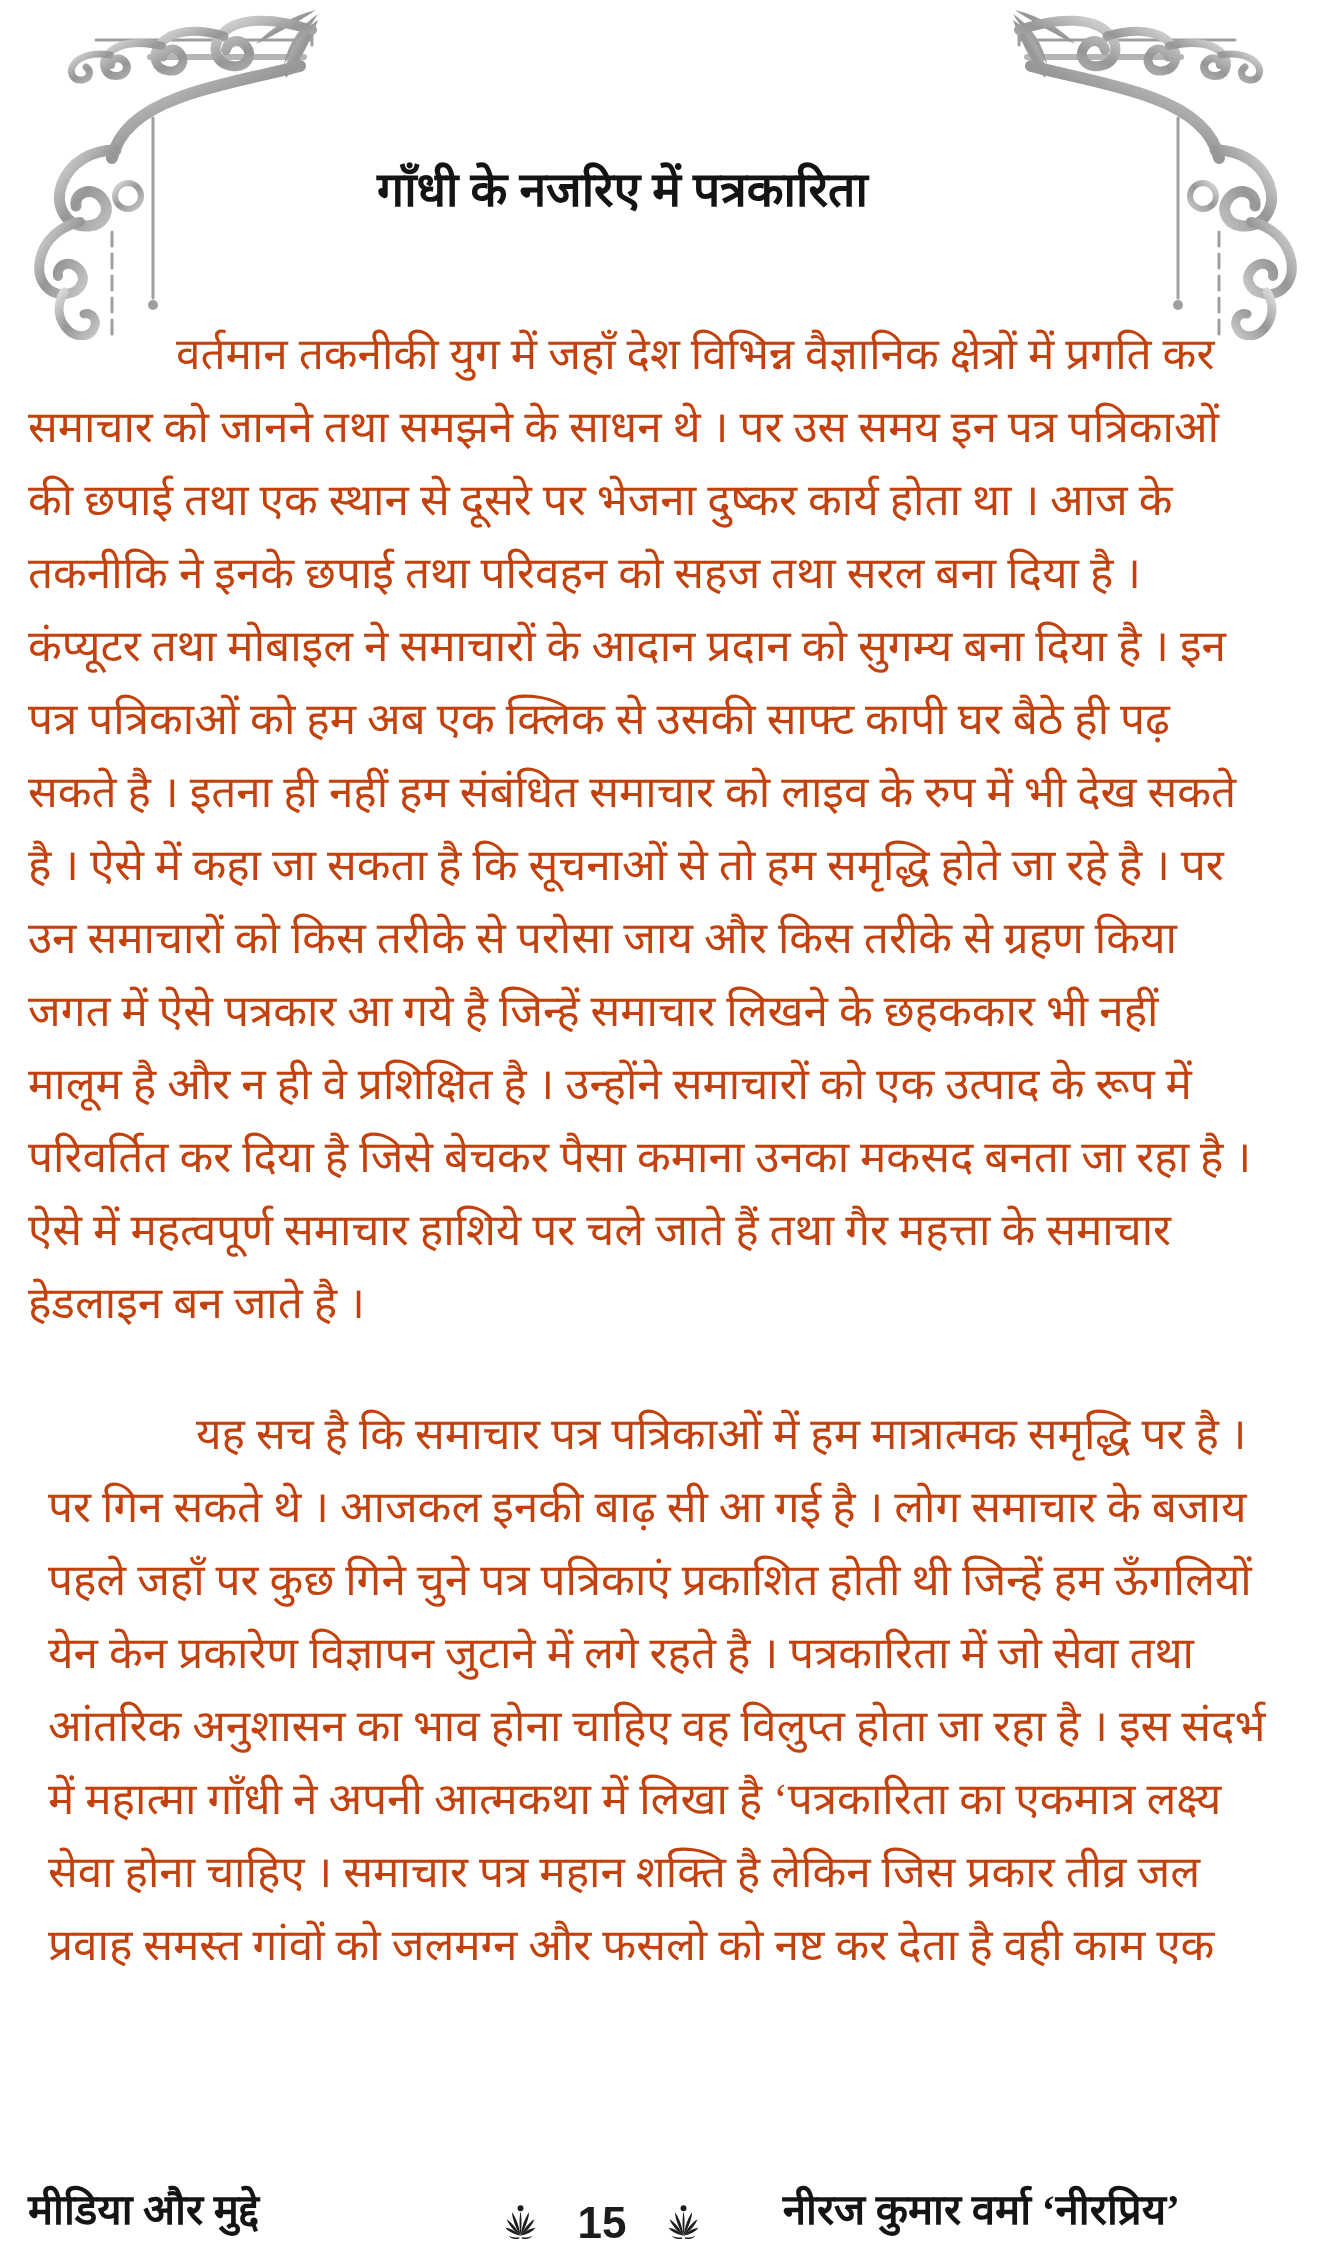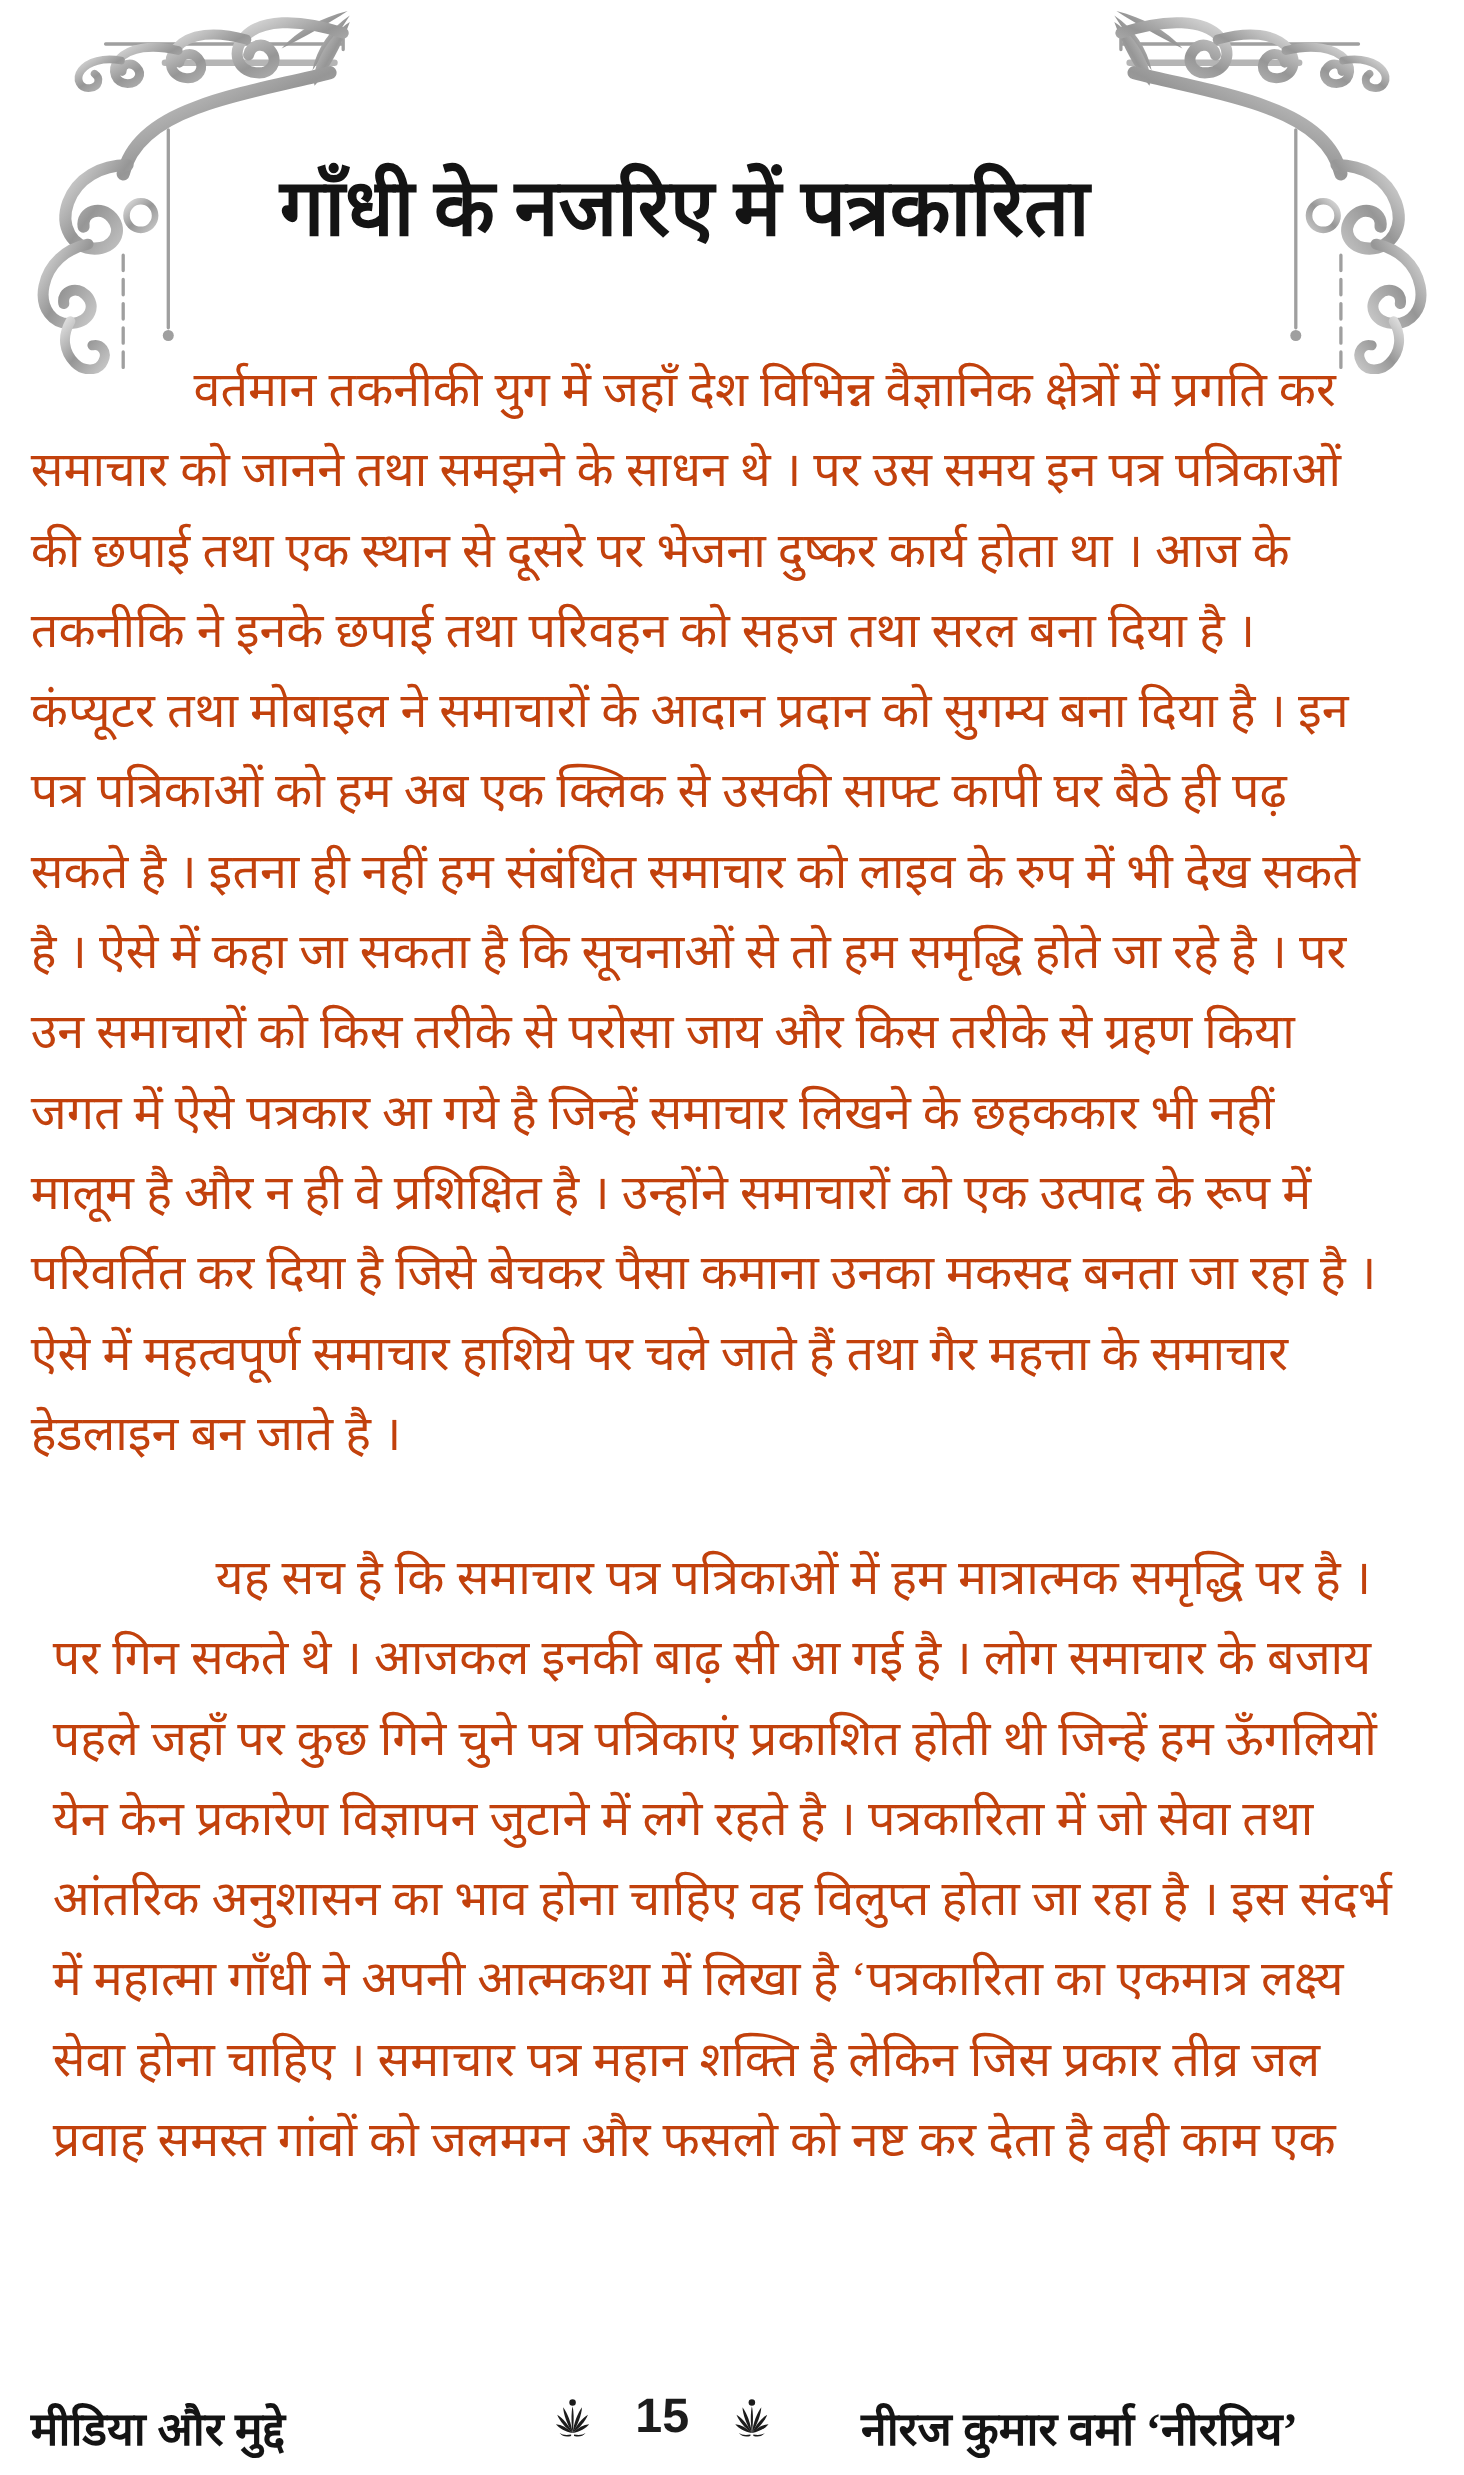--- a/index.html
+++ b/index.html
@@ -5,37 +5,37 @@
   html,body{margin:0;padding:0;}
   body{
     width:1331px;height:2250px;position:relative;background:#ffffff;overflow:hidden;
     font-family:"Liberation Serif","DejaVu Serif",serif;color:#1a1a1a;
   }
   .corner{position:absolute;top:0;width:320px;height:340px;}
   .corner.tl{left:0;}
   .corner.tr{right:0;transform:scaleX(-1);}
   .title{
     position:absolute;top:138px;left:30px;width:1185px;height:104px;
-    text-align:center;font-weight:bold;font-size:72px;line-height:104px;
+    text-align:center;font-weight:bold;font-size:48px;line-height:104px;
     color:#141414;letter-spacing:0px;white-space:nowrap;
   }
   .bodycol{position:absolute;left:28px;top:318px;width:1279px;}
   .para2{margin-top:58px;margin-left:20px;}
   .line{
     font-size:44px;line-height:73px;height:73px;white-space:nowrap;
     color:#c2410c;overflow:visible;
   }
   .ind{text-indent:148px;}
   .footer{position:absolute;left:0;top:2172px;width:1204px;height:76px;}
   .f-left{position:absolute;left:28px;top:0;height:76px;line-height:76px;
     font-weight:bold;font-size:42px;color:#141414;white-space:nowrap;}
   .f-right{position:absolute;right:24px;top:0;height:76px;line-height:76px;
     font-weight:bold;font-size:42px;color:#141414;white-space:nowrap;}
   .f-center{position:absolute;left:50%;top:0;height:76px;transform:translateX(-50%);
-    display:flex;align-items:flex-start;gap:32px;}
+    display:flex;align-items:flex-end;gap:32px;}
   .pagenum{font-family:"Liberation Sans","DejaVu Sans",sans-serif;
     font-weight:bold;font-size:44px;color:#1c1c1c;}
   .palmette{width:50px;height:52px;display:block;}
 </style>
 </head>
 <body>
 
 <svg class="corner tl" viewBox="0 0 320 340" xmlns="http://www.w3.org/2000/svg" aria-hidden="true">
   <defs>
     <linearGradient id="met" x1="0" y1="0" x2="1" y2="1">

